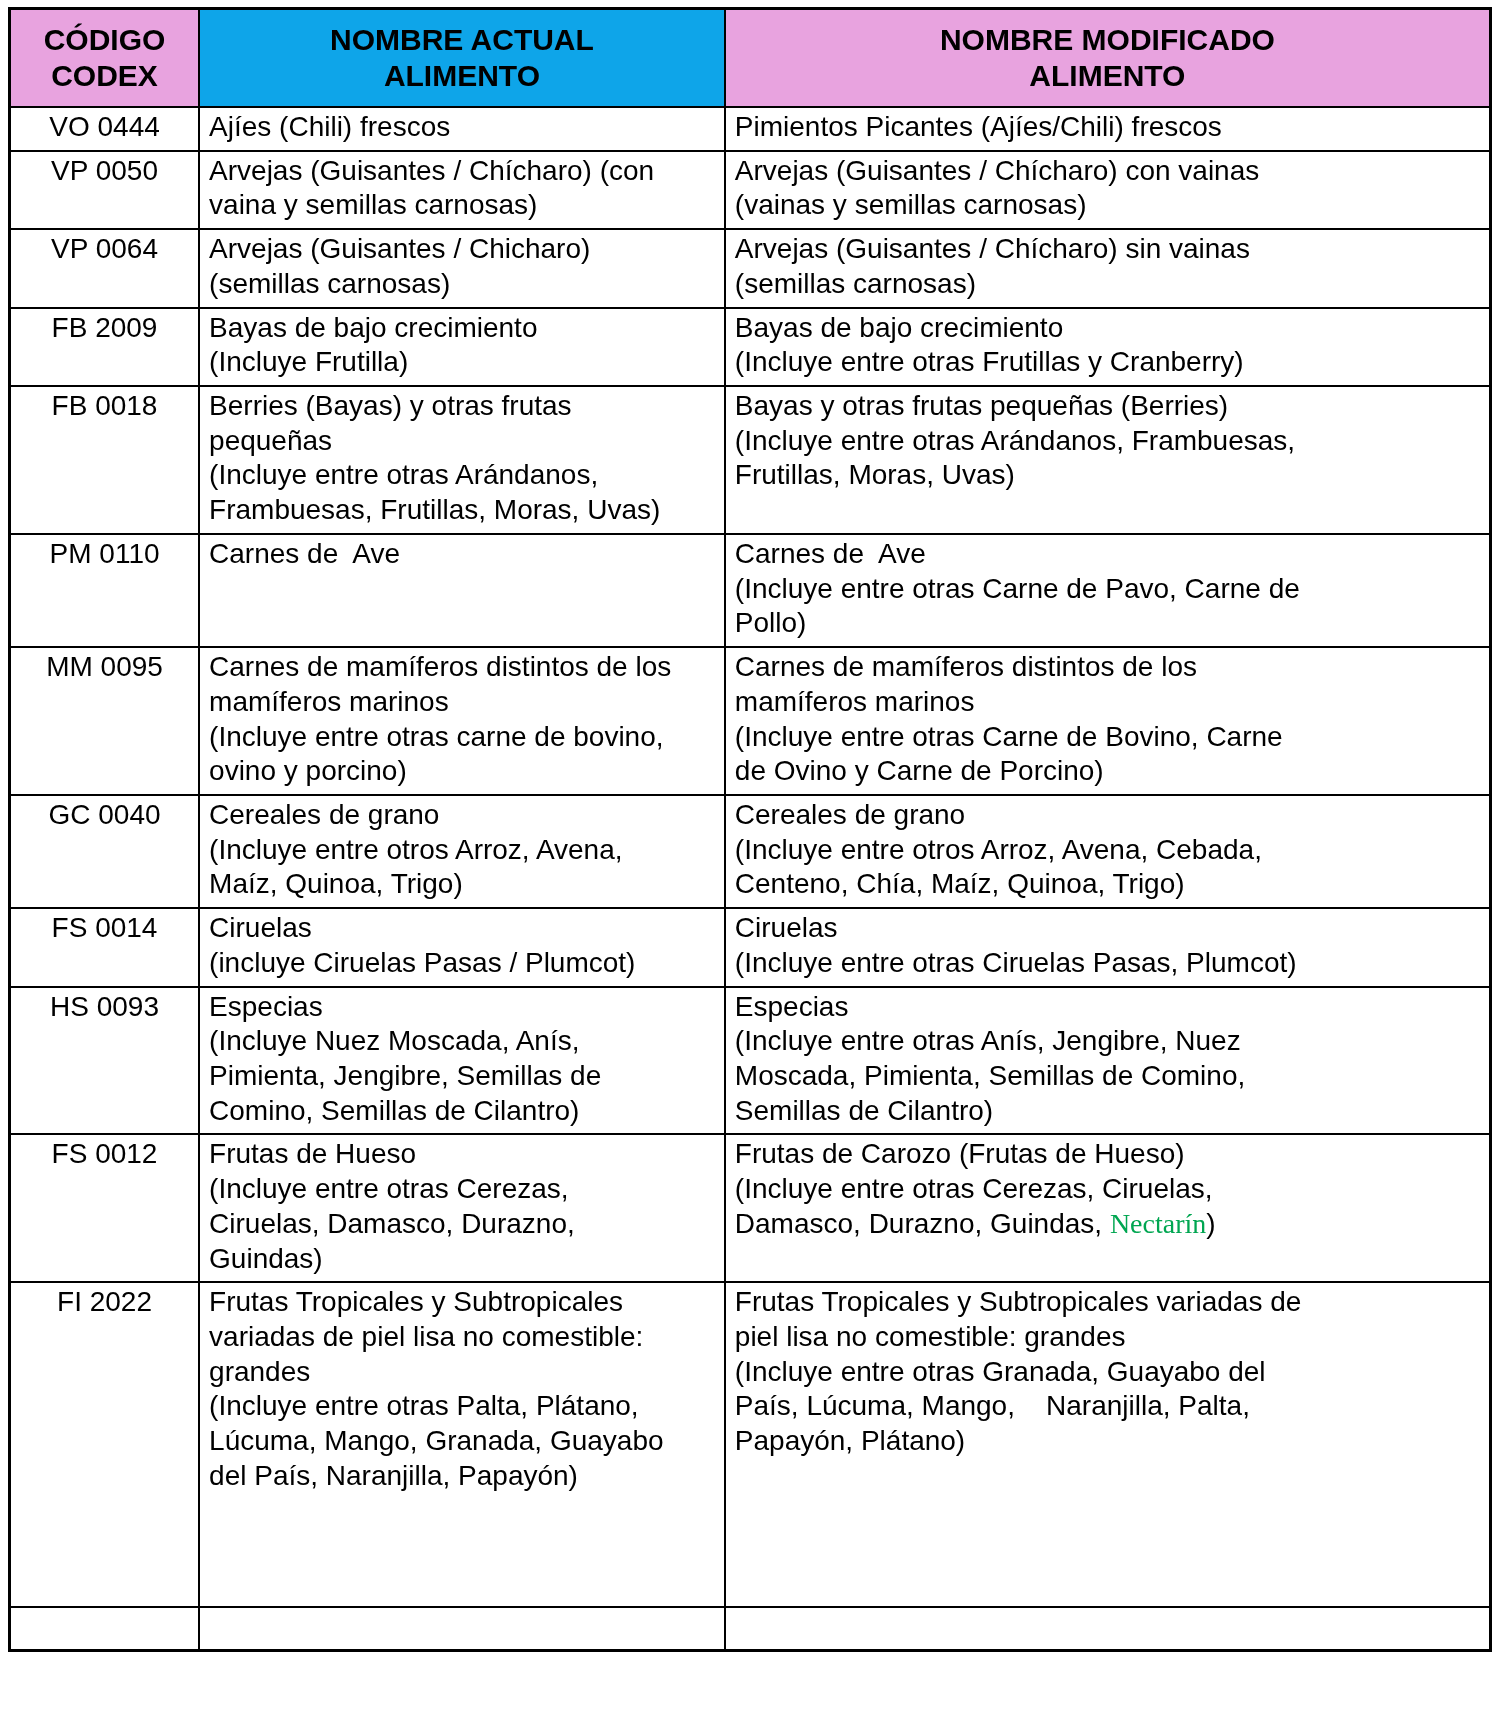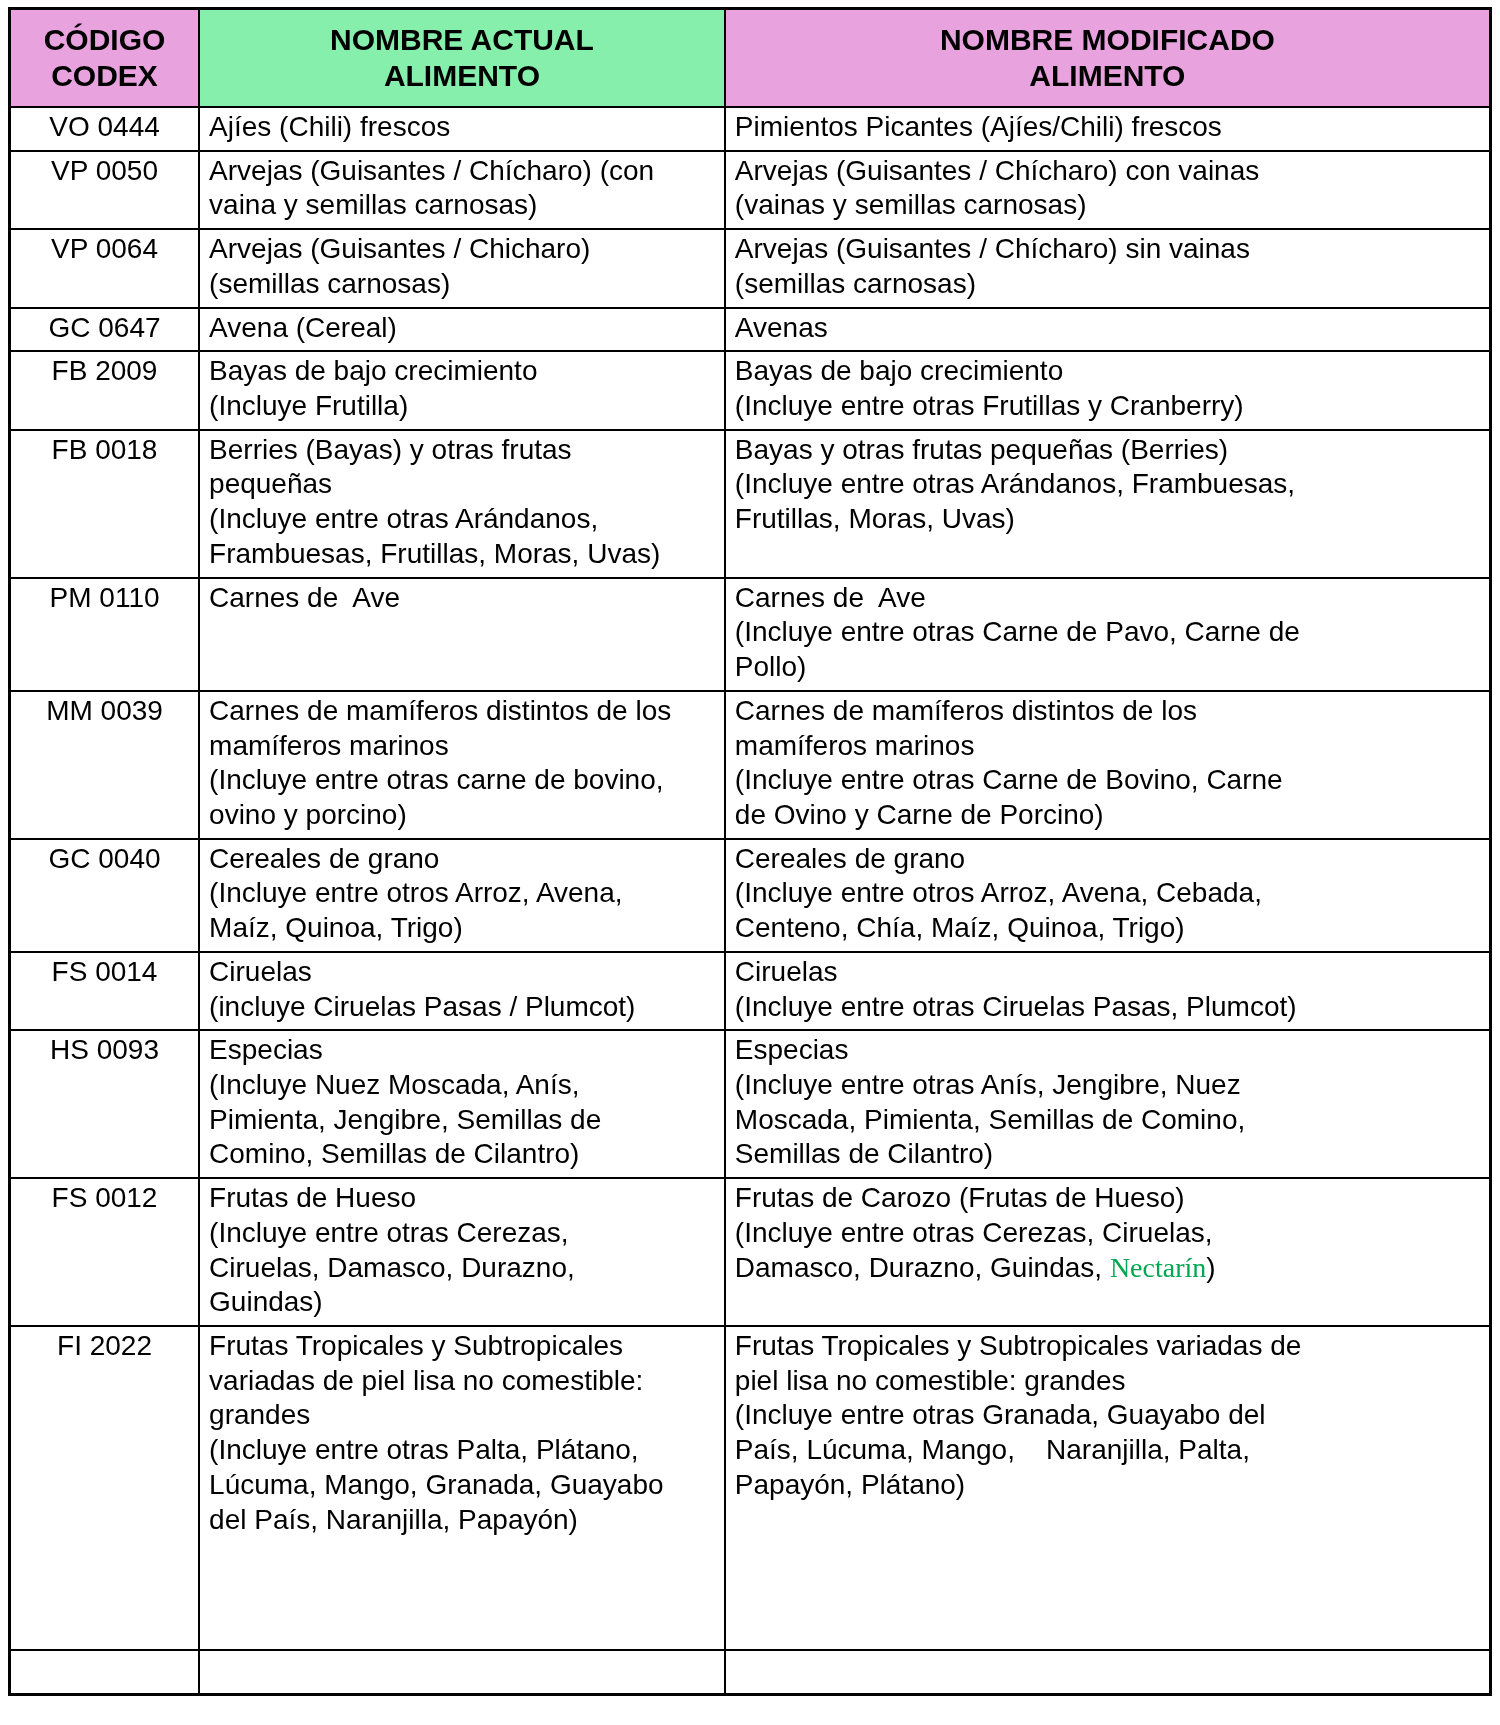--- a/index.html
+++ b/index.html
@@ -58,21 +58,21 @@
   <table class="codex-table">
     <colgroup>
       <col style="width:12.8%">
       <col style="width:35.5%">
       <col style="width:51.7%">
     </colgroup>
     <thead>
       <tr>
         <th style="background: rgb(232, 163, 223);">CÓDIGO
 CODEX</th>
-        <th style="background: #86efac;">NOMBRE ACTUAL
+        <th style="background: #0ea5e9;">NOMBRE ACTUAL
 ALIMENTO</th>
         <th style="background: rgb(232, 163, 223); margin-left: 38px;">NOMBRE MODIFICADO
 ALIMENTO</th>
       </tr>
     </thead>
     <tbody>
         <tr>
           <td class="code-cell"><span>VO 0444</span></td>
           <td class="text-cell"><span>Ajíes (Chili) frescos</span></td>
           <td class="text-cell"><span>Pimientos Picantes (Ajíes/Chili) frescos</span></td>
@@ -85,25 +85,20 @@
 (vainas y semillas carnosas)</span></td>
         </tr>
         <tr>
           <td class="code-cell"><span>VP 0064</span></td>
           <td class="text-cell"><span>Arvejas (Guisantes / Chicharo)
 (semillas carnosas)</span></td>
           <td class="text-cell"><span>Arvejas (Guisantes / Chícharo) sin vainas
 (semillas carnosas)</span></td>
         </tr>
         <tr>
-          <td class="code-cell"><span>GC 0647</span></td>
-          <td class="text-cell"><span>Avena (Cereal)</span></td>
-          <td class="text-cell"><span>Avenas</span></td>
-        </tr>
-        <tr>
           <td class="code-cell"><span>FB 2009</span></td>
           <td class="text-cell"><span>Bayas de bajo crecimiento
 (Incluye Frutilla)</span></td>
           <td class="text-cell"><span>Bayas de bajo crecimiento
 (Incluye entre otras Frutillas y Cranberry)</span></td>
         </tr>
         <tr>
           <td class="code-cell"><span>FB 0018</span></td>
           <td class="text-cell"><span>Berries (Bayas) y otras frutas
 pequeñas
@@ -114,21 +109,21 @@
 Frutillas, Moras, Uvas)</span></td>
         </tr>
         <tr>
           <td class="code-cell"><span>PM 0110</span></td>
           <td class="text-cell"><span>Carnes de  Ave</span></td>
           <td class="text-cell"><span>Carnes de  Ave
 (Incluye entre otras Carne de Pavo, Carne de
 Pollo)</span></td>
         </tr>
         <tr>
-          <td class="code-cell"><span>MM 0039</span></td>
+          <td class="code-cell"><span>MM 0095</span></td>
           <td class="text-cell"><span>Carnes de mamíferos distintos de los
 mamíferos marinos
 (Incluye entre otras carne de bovino,
 ovino y porcino)</span></td>
           <td class="text-cell"><span>Carnes de mamíferos distintos de los
 mamíferos marinos
 (Incluye entre otras Carne de Bovino, Carne
 de Ovino y Carne de Porcino)</span></td>
         </tr>
         <tr>

